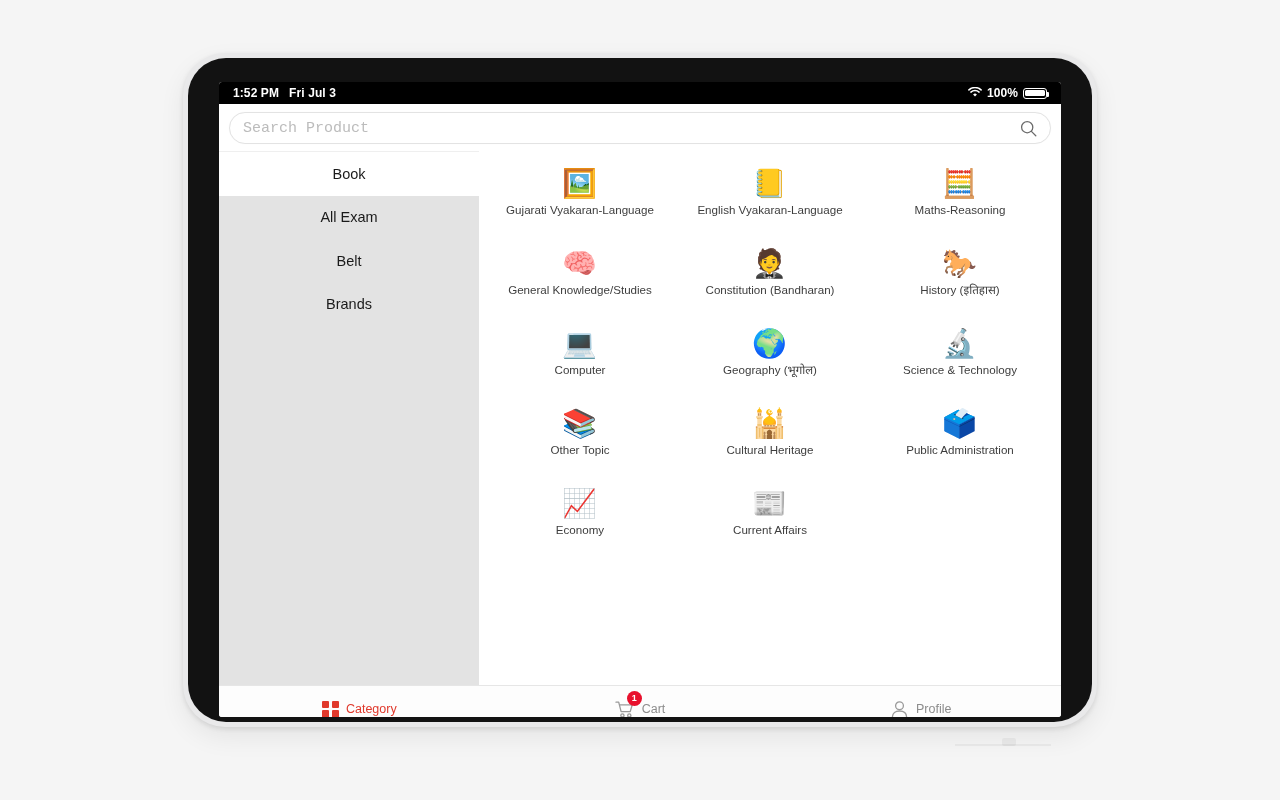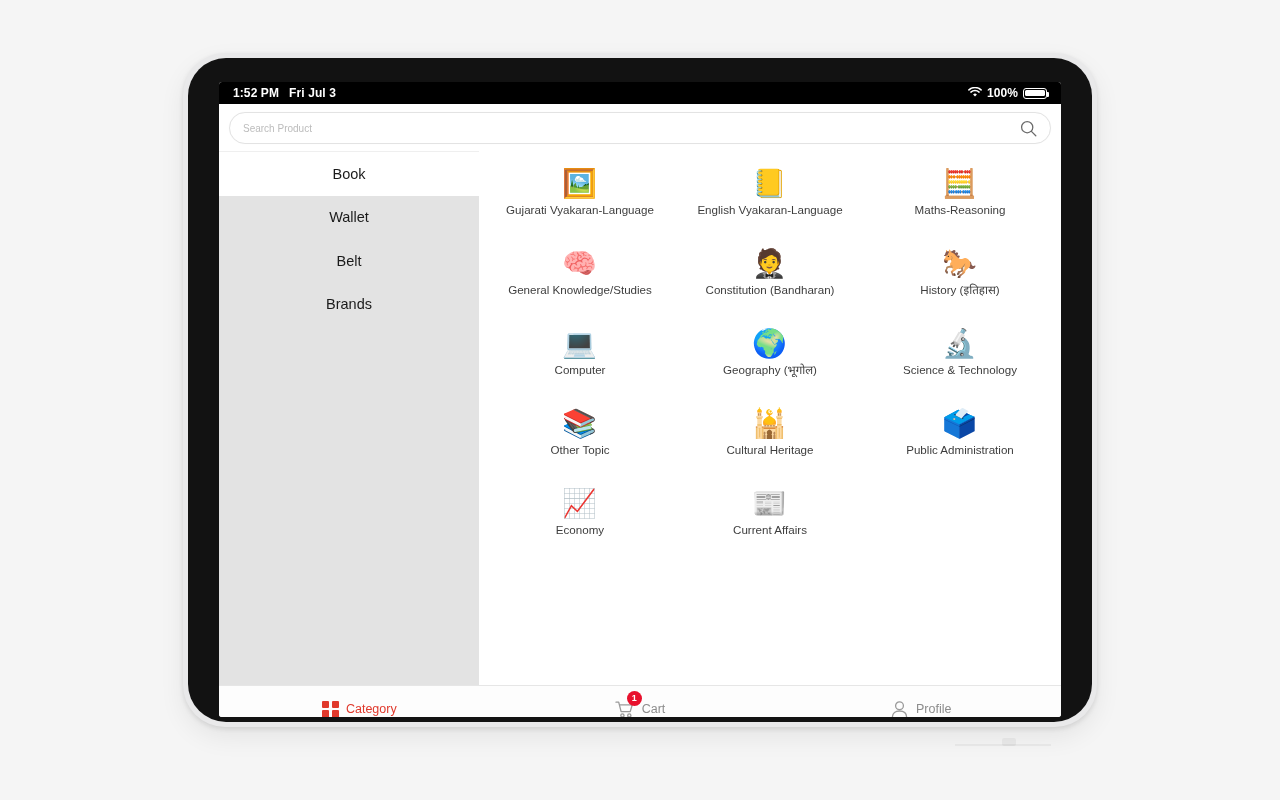--- a/index.html
+++ b/index.html
@@ -74,22 +74,22 @@
     border-radius: 16px;
     background: #fff;
     display: flex;
     align-items: center;
     padding: 0 13px;
     box-shadow: 0 0 1px rgba(0,0,0,.05);
   }
   #search-input {
     flex: 1;
     border: none; outline: none;
-    font-family: Liberation Sans, sans-serif;
-    font-size: 10px;
+    font-family: Liberation Mono, monospace;
+    font-size: 15px;
     color: #333;
     background: transparent;
   }
   #search-input::placeholder { color: #bcbcbc; }
   .search-icon { width: 17px; height: 17px; flex: none; }
 
   
   #content-area {
     display: flex;
     height: 534px;
@@ -231,21 +231,21 @@
     </div>
   </div>
 
   <div id="content-area">
 
     <div id="sidebar">
       <div class="side-item selected">
         <span>Book</span>
       </div>
       <div class="side-item">
-        <span>Wallet</span>
+        <span>All Exam</span>
       </div>
       <div class="side-item">
         <span>Belt</span>
       </div>
       <div class="side-item">
         <span>Brands</span>
       </div>
     </div>
 
     <div id="category-panel">

